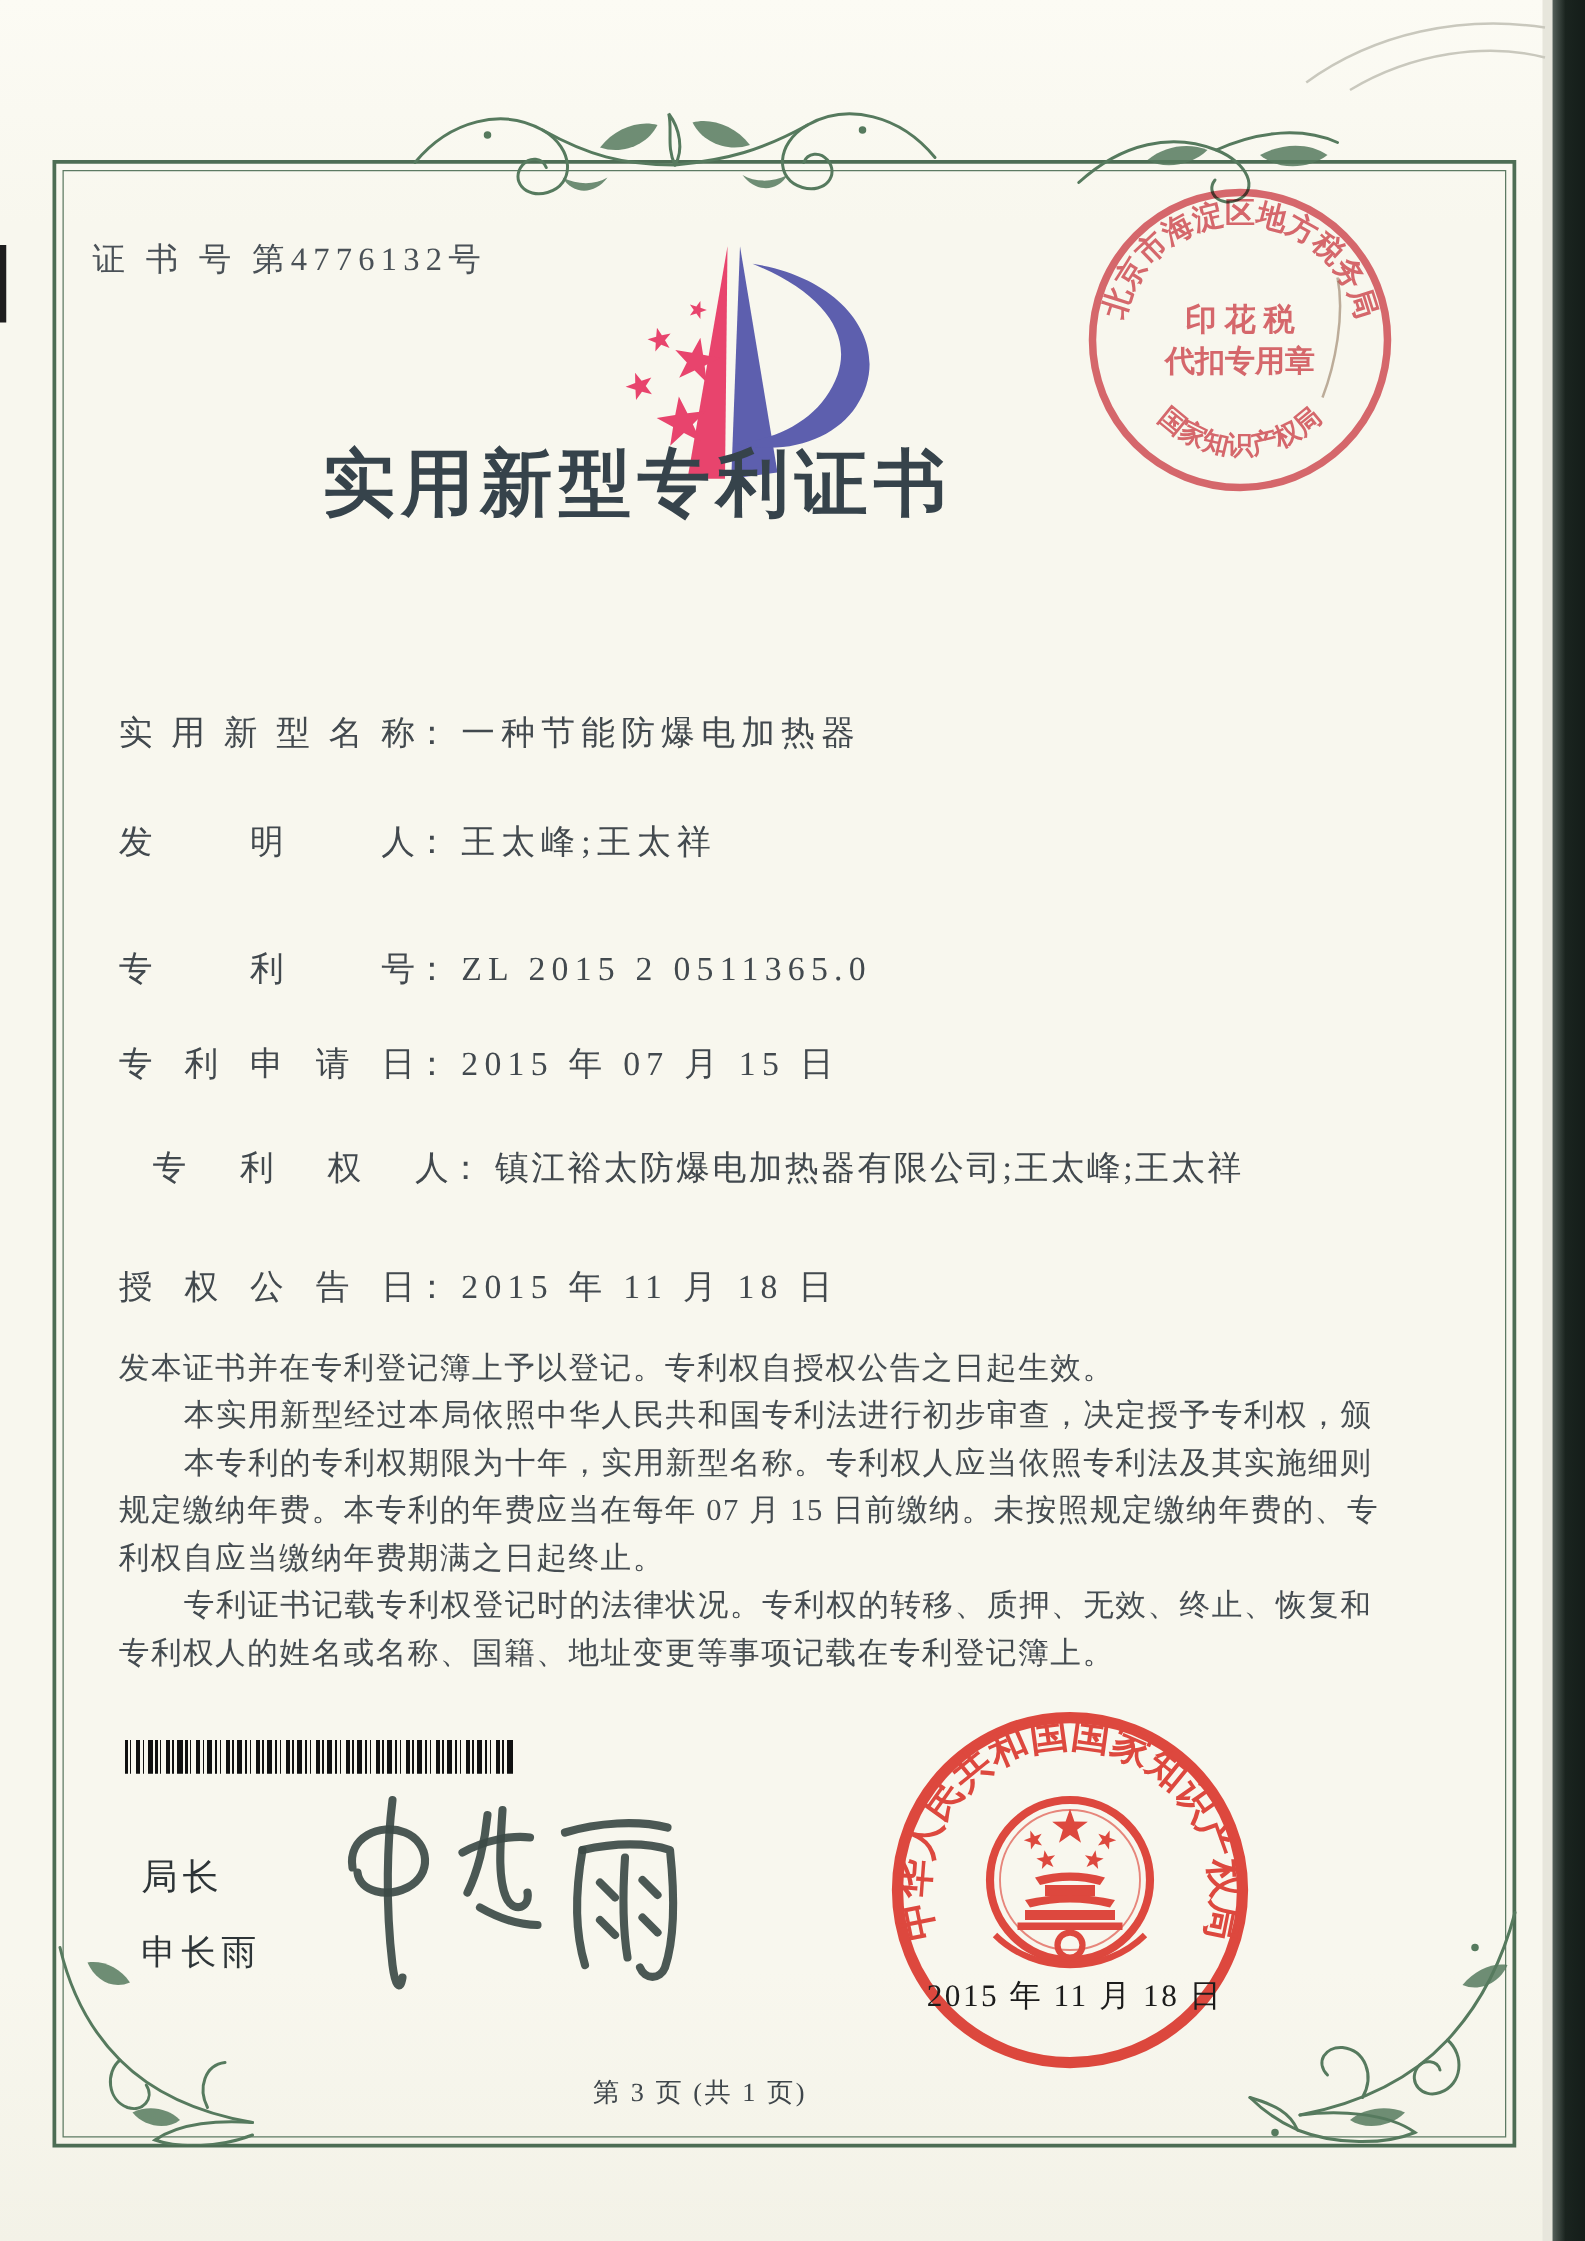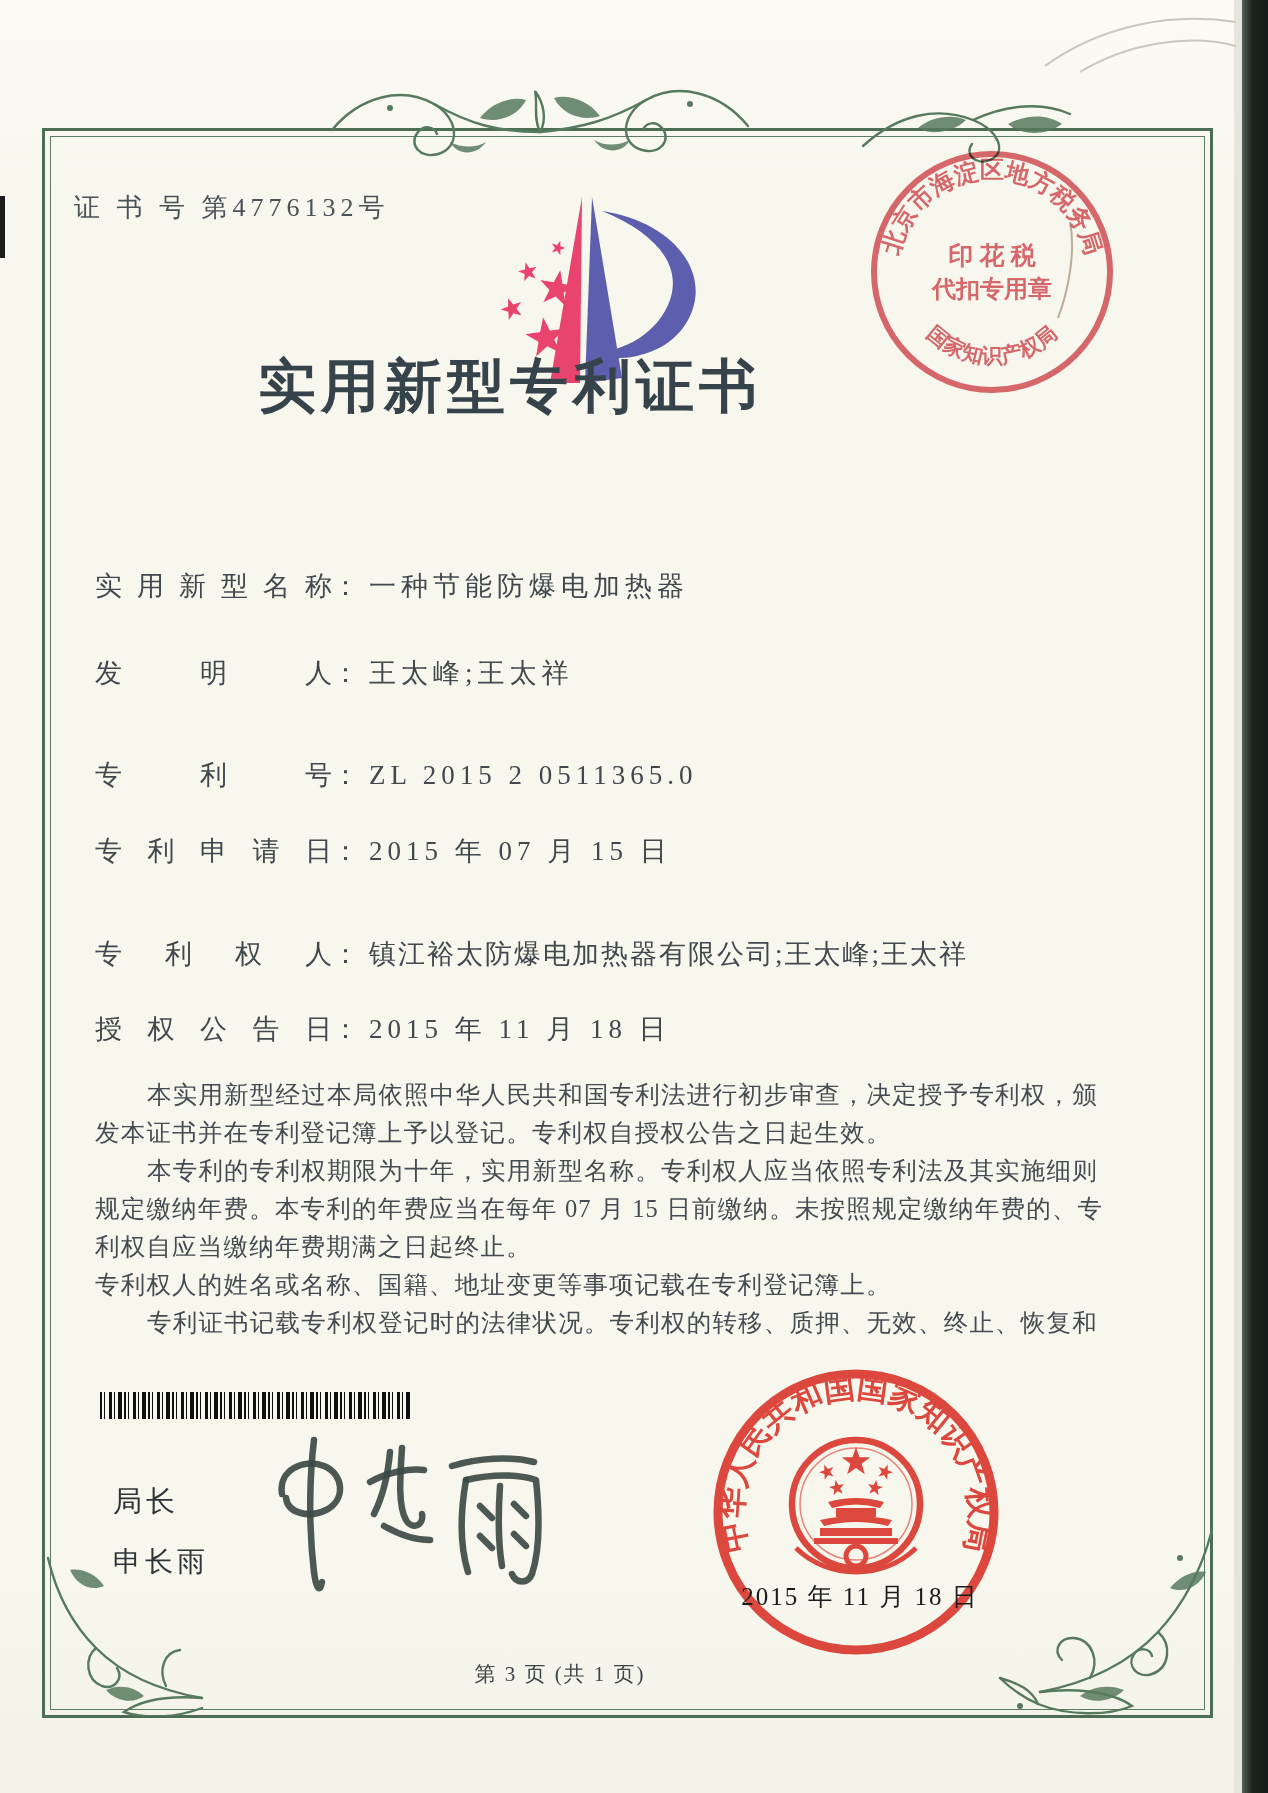--- a/index.html
+++ b/index.html
@@ -142,35 +142,35 @@
   </div>
   <div class="abs content field" style="top:655px;">
     <span class="lbl">发明人</span><span class="colon">：</span><span class="val">王太峰;王太祥</span>
   </div>
   <div class="abs content field" style="top:745px;margin-top:12px;">
     <span class="lbl">专利号</span><span class="colon">：</span><span class="val">ZL 2015 2 0511365.0</span>
   </div>
   <div class="abs content field" style="top:833px;">
     <span class="lbl">专利申请日</span><span class="colon">：</span><span class="val">2015 年 07 月 15 日</span>
   </div>
-  <div class="abs content field" style="top:936px;">
+  <div class="abs content field" style="top:916px;margin-left:27px;">
     <span class="lbl">专利权人</span><span class="colon">：</span><span class="val" style="letter-spacing:2px">镇江裕太防爆电加热器有限公司;王太峰;王太祥</span>
   </div>
   <div class="abs content field" style="top:1011px;">
     <span class="lbl">授权公告日</span><span class="colon">：</span><span class="val">2015 年 11 月 18 日</span>
   </div>
 
   <div class="abs content" id="body-text">
+    <div class="bline">发本证书并在专利登记簿上予以登记。专利权自授权公告之日起生效。</div>
     <div class="bline indent">本实用新型经过本局依照中华人民共和国专利法进行初步审查，决定授予专利权，颁</div>
-    <div class="bline">发本证书并在专利登记簿上予以登记。专利权自授权公告之日起生效。</div>
     <div class="bline indent">本专利的专利权期限为十年，实用新型名称。专利权人应当依照专利法及其实施细则</div>
     <div class="bline">规定缴纳年费。本专利的年费应当在每年 07 月 15 日前缴纳。未按照规定缴纳年费的、专</div>
     <div class="bline">利权自应当缴纳年费期满之日起终止。</div>
+    <div class="bline indent">专利证书记载专利权登记时的法律状况。专利权的转移、质押、无效、终止、恢复和</div>
     <div class="bline">专利权人的姓名或名称、国籍、地址变更等事项记载在专利登记簿上。</div>
-    <div class="bline indent">专利证书记载专利权登记时的法律状况。专利权的转移、质押、无效、终止、恢复和</div>
   </div>
 
   <div class="abs content" id="barcode"></div>
 
   <div class="abs content" id="officer-title">局长</div>
   <div class="abs content" id="officer-name">申长雨</div>
 
   <svg class="abs" id="signature" width="310" height="190" viewBox="0 0 310 190">
     <path d="M62 18 C 58 50, 56 100, 62 150 C 64 166, 68 172, 70 160"></path>
     <path d="M30 72 C 26 48, 52 36, 72 44 C 92 52, 94 78, 74 88 C 58 96, 36 92, 34 76"></path>

